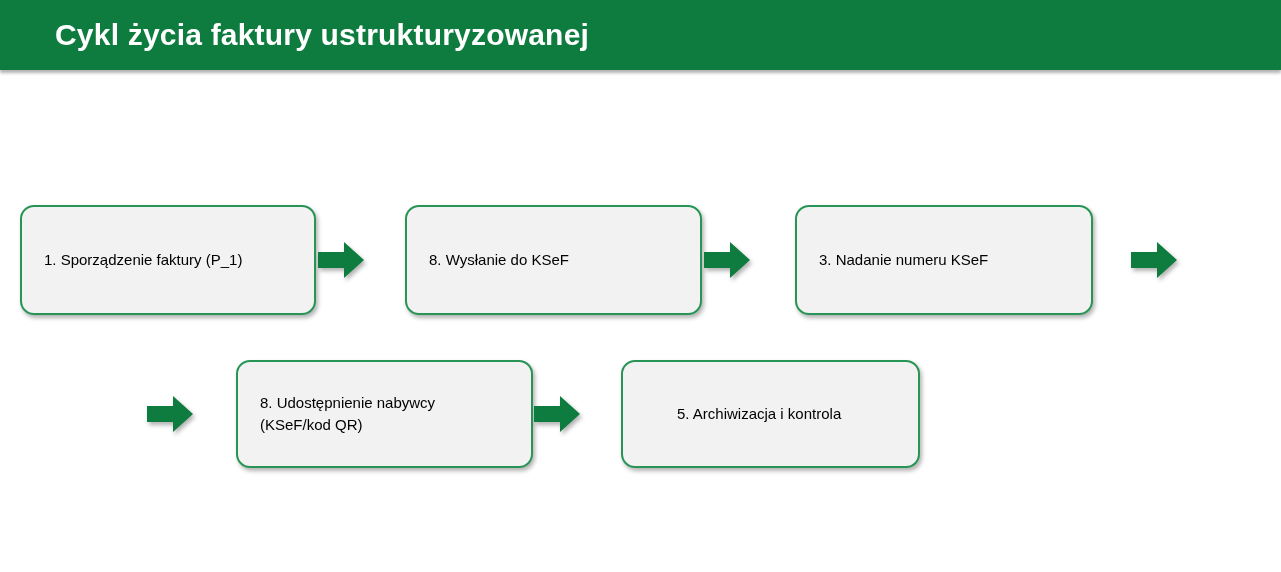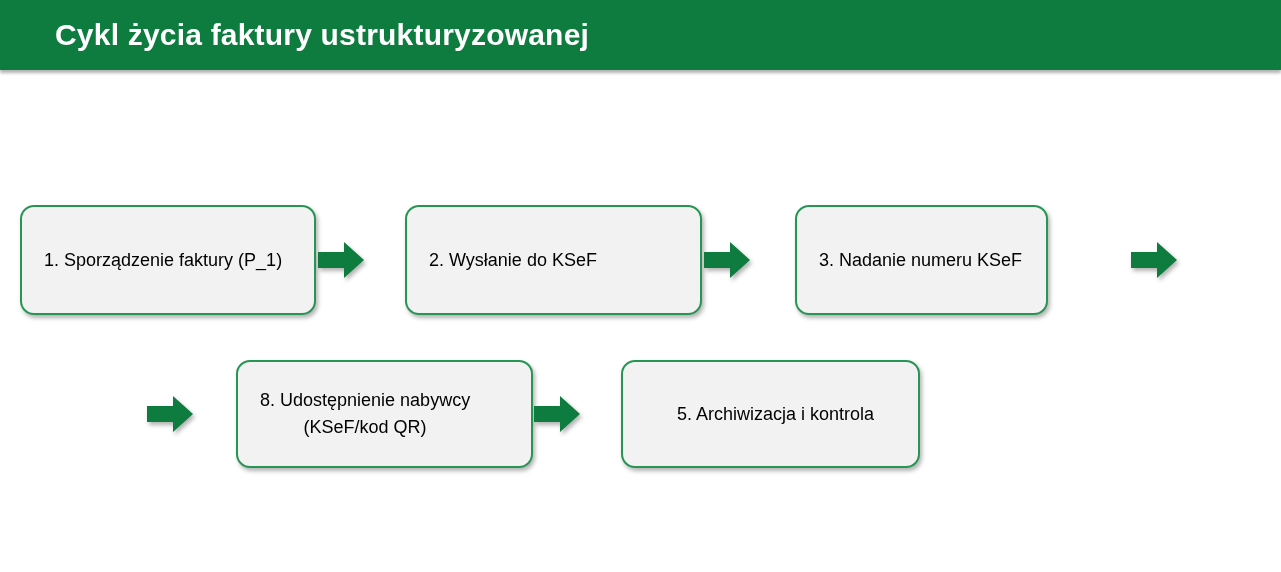--- a/index.html
+++ b/index.html
@@ -3,21 +3,21 @@
 <meta charset="utf-8">
 <style>
   :root{
     --green:#0e7c3f;
     --border-green:#279555;
     --box-fill:#f2f2f2;
   }
   *{box-sizing:border-box;margin:0;padding:0;}
   html,body{width:1281px;height:572px;background:#ffffff;overflow:hidden;
     font-family:"Liberation Sans",sans-serif;}
-  .slide{position:relative;width:1281px;height:572px;background:#ffffff;text-align:center;}
+  .slide{position:relative;width:1281px;height:572px;background:#ffffff;}
 
   .header-bar{
     position:absolute;left:0;top:0;width:1281px;height:70px;
     background:var(--green);
     display:flex;align-items:center;
     box-shadow:0 3px 3px rgba(0,0,0,0.30);
   }
   .page-title{
     color:#ffffff;font-size:30px;font-weight:bold;
     padding-left:55px;letter-spacing:0.2px;white-space:nowrap;
@@ -25,33 +25,33 @@
 
   .step-box{
     position:absolute;
     background:var(--box-fill);
     border:2px solid var(--border-green);
     border-radius:14px;
     box-shadow:2px 3px 4px rgba(0,0,0,0.30);
     display:flex;align-items:center;
   }
   .step-label{
-    color:#000000;font-size:18px;line-height:1.5;
+    color:#000000;font-size:15px;line-height:1.5;
     padding-left:22px;padding-right:14px;
     white-space:pre-line;
   }
 
   .flow-arrow{position:absolute;width:46px;height:40px;color:var(--green);
     filter:drop-shadow(2px 3px 2px rgba(0,0,0,0.30));}
   .flow-arrow svg{display:block;width:100%;height:100%;}
 
   
   .box-1{left:20px;top:205px;width:296px;height:110px;}
   .box-2{left:405px;top:205px;width:297px;height:110px;}
-  .box-3{left:795px;top:205px;width:253px;height:110px;}
+  .box-3{left:795px;top:205px;width:298px;height:110px;}
   .box-4{left:236px;top:360px;width:297px;height:108px;}
   .box-5{left:621px;top:360px;width:299px;height:108px;padding-left:32px;}
 
   .arrow-1{left:318px;top:240px;}
   .arrow-2{left:704px;top:240px;}
   .arrow-3{left:1131px;top:240px;}
   .arrow-4{left:147px;top:394px;}
   .arrow-5{left:534px;top:394px;}
 </style>
 </head>
@@ -69,21 +69,21 @@
       <div class="step-label">1. Sporządzenie faktury (P_1)</div>
     </div>
 
     <div class="flow-arrow arrow-1">
       <svg viewBox="0 0 46 40" aria-hidden="true">
         <polygon points="0,12 26,12 26,2 46,20 26,38 26,28 0,28" fill="currentColor"></polygon>
       </svg>
     </div>
 
     <div class="step-box box-2">
-      <div class="step-label">2. Wysłanie do KSeF</div>
+      <div class="step-label">8. Wysłanie do KSeF</div>
     </div>
 
     <div class="flow-arrow arrow-2">
       <svg viewBox="0 0 46 40" aria-hidden="true">
         <polygon points="0,12 26,12 26,2 46,20 26,38 26,28 0,28" fill="currentColor"></polygon>
       </svg>
     </div>
 
     <div class="step-box box-3">
       <div class="step-label">3. Nadanie numeru KSeF</div>

